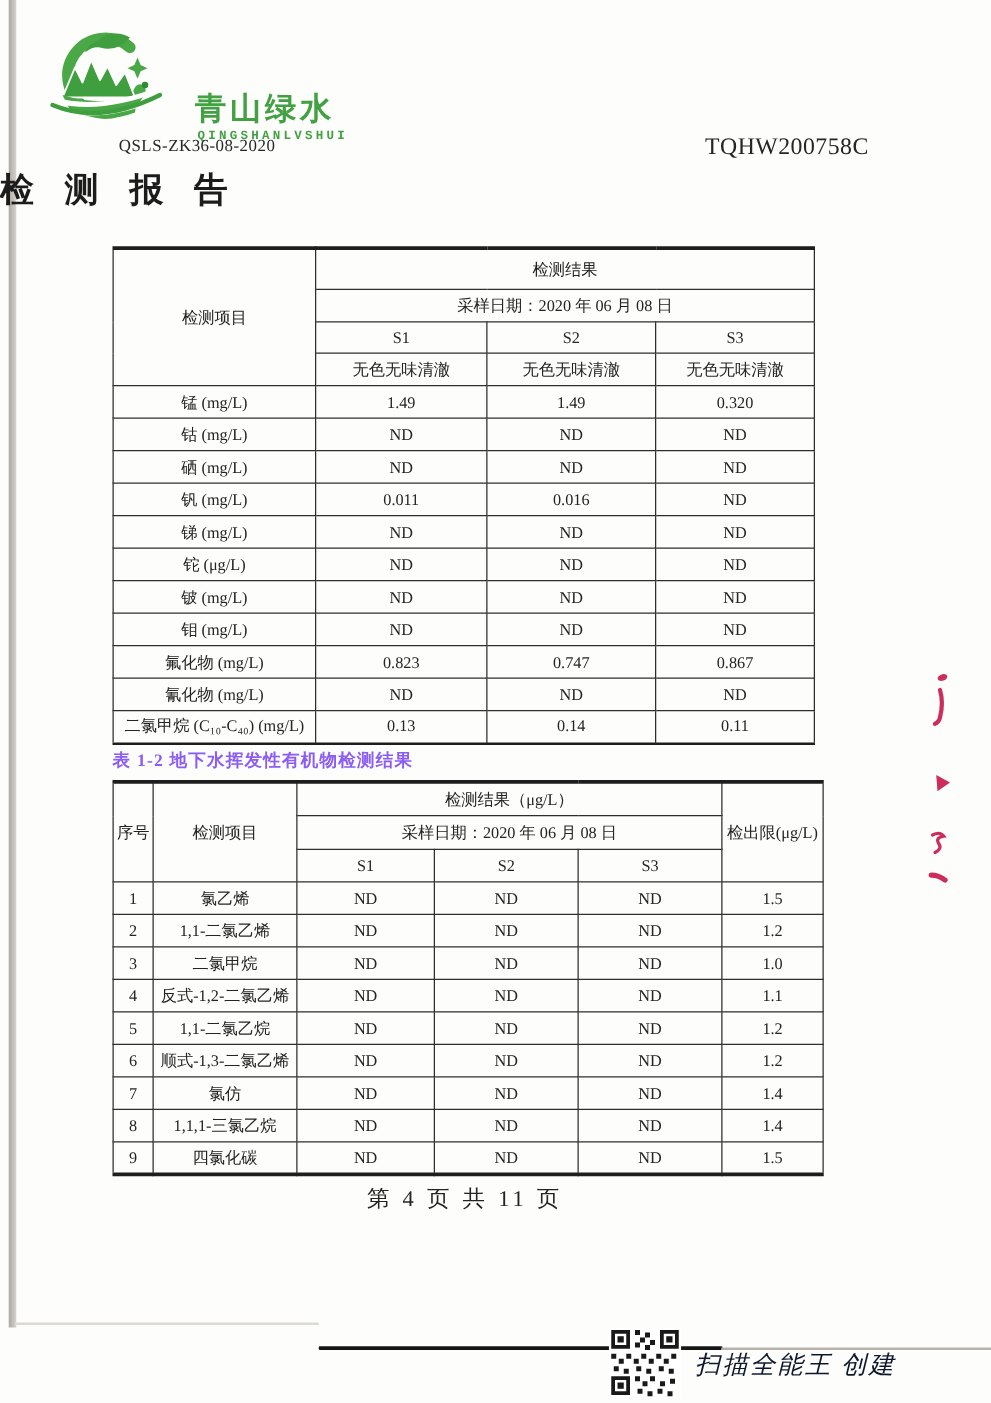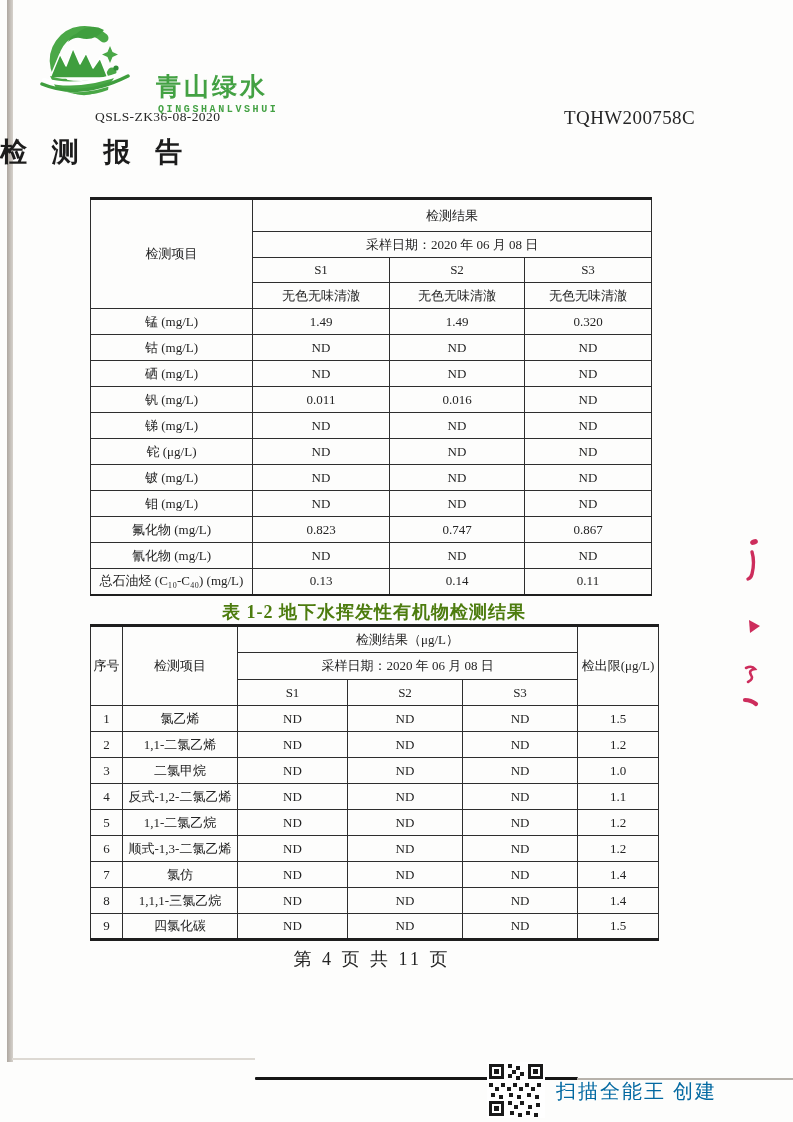--- a/index.html
+++ b/index.html
@@ -32,32 +32,32 @@
     font-weight:normal;font-size:13px;padding:0 2px;color:#242424;overflow:hidden;}
   .t1{position:absolute;left:90px;top:197px;width:561px;
     border-top:3px solid #1e1e1e;border-bottom:2px solid #1e1e1e;}
   .t1 tr{height:26px;}
   .t1 tr.r1{height:33px;}
   .t1 tr.r3{height:25px;}
   .t2{position:absolute;left:90px;top:624px;width:568px;
     border-top:3px solid #1e1e1e;border-bottom:3px solid #1e1e1e;}
   .t2 tr{height:26px;}
   .t2 tr.h{height:27px;}
-  .caption2{position:absolute;left:90px;top:600px;width:568px;text-align:center;
-    font-size:18px;font-weight:bold;color:#4d7c0f;letter-spacing:1px;}
+  .caption2{position:absolute;left:90px;top:600px;width:568px;
+    font-size:14px;font-weight:bold;color:#8b5cf6;letter-spacing:1px;}
   .footer-page{position:absolute;left:0;top:947px;width:744px;text-align:center;
     font-size:18px;letter-spacing:3px;color:#242424;}
 
   
   .seal{position:absolute;left:733px;top:528px;width:60px;height:195px;}
 
   
   .qr{position:absolute;left:487px;top:1062px;width:58px;height:56px;}
-  .wm-text{position:absolute;left:556px;top:1078px;font-size:20px;color:#0369a1;
-    letter-spacing:2px;font-family:"Liberation Serif","DejaVu Serif",serif;}
+  .wm-text{position:absolute;left:556px;top:1078px;font-size:20px;color:#0f172a;
+    letter-spacing:2px;font-family:"Liberation Serif","DejaVu Serif",serif;font-style:italic;}
 </style>
 </head>
 <body>
 
 <div class="scan-edge-left"></div>
 <div class="scan-edge-bottom-faint"></div>
 <div class="scan-edge-bottom-dark"></div>
 <div class="scan-edge-bottom-light"></div>
 
 <div class="logo-wrap">
@@ -168,21 +168,21 @@
         <td>0.747</td>
         <td>0.867</td>
       </tr>
       <tr>
         <td>氰化物 (mg/L)</td>
         <td>ND</td>
         <td>ND</td>
         <td>ND</td>
       </tr>
       <tr>
-        <td>总石油烃 (C₁₀-C₄₀) (mg/L)</td>
+        <td>二氯甲烷 (C₁₀-C₄₀) (mg/L)</td>
         <td>0.13</td>
         <td>0.14</td>
         <td>0.11</td>
       </tr>
     </tbody>
 </table>
 
 <div class="caption2">表 1-2  地下水挥发性有机物检测结果</div>
 
 <table class="t2">

